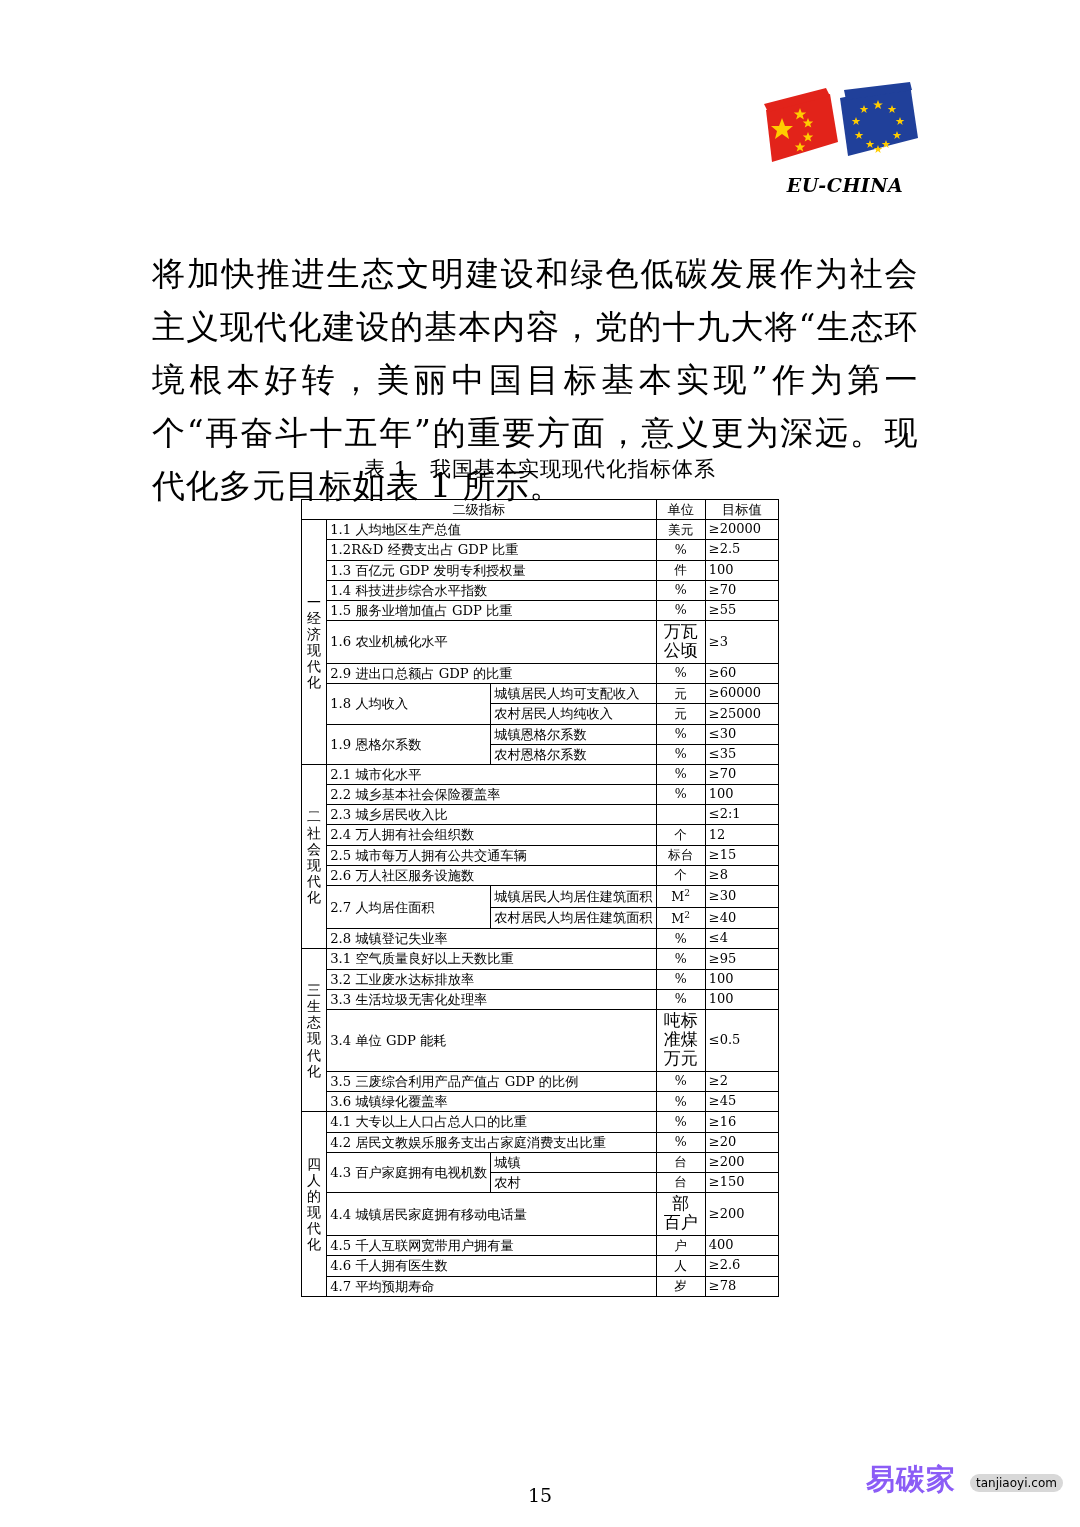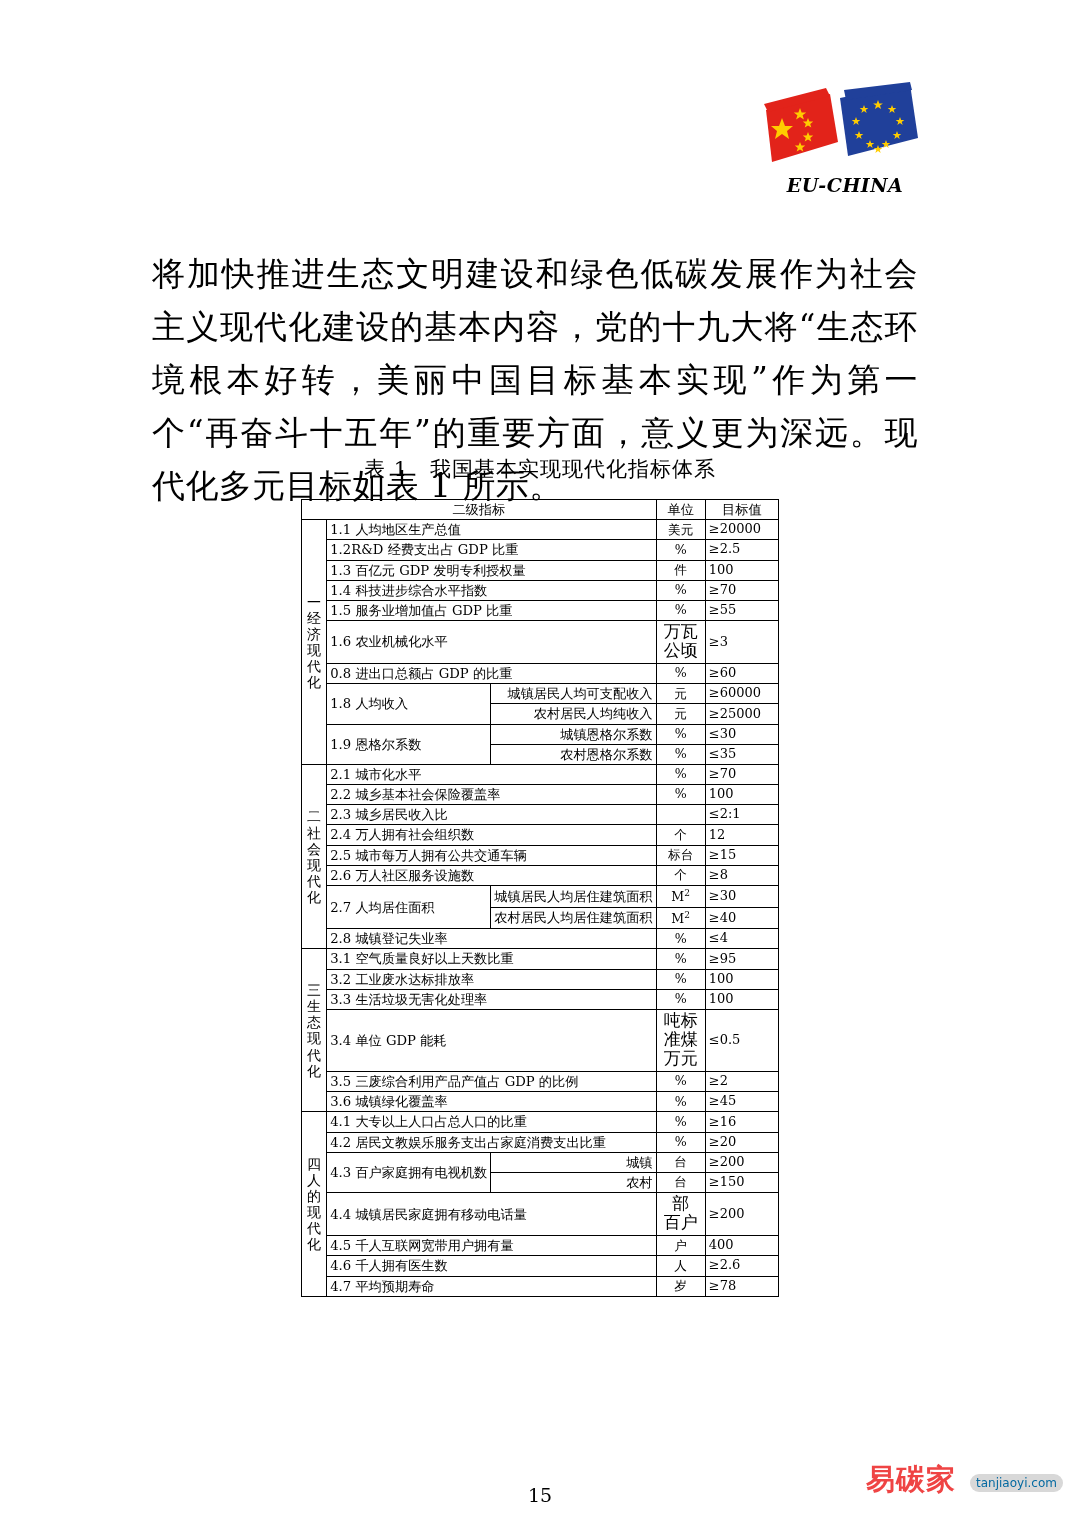--- a/index.html
+++ b/index.html
@@ -98,21 +98,21 @@
     padding: 2px 1px;
     word-break: break-all;
   }
   td.name {
     text-align: left;
     padding-left: 5px;
     white-space: nowrap;
     margin-left: 31px;
   }
   td.sub {
-    text-align: right;
+    text-align: left;
     padding-left: 5px;
     white-space: nowrap;
   }
   td.unit {
     text-align: center;
     font-size: 12.6px;
   }
   td.unit.two {
     line-height: 1.12;
     font-size: 17px;
@@ -143,29 +143,29 @@
     width: 190px;
     height: 48px;
   }
   .wm-cn {
     position: absolute;
     left: 0;
     top: 0;
     font-family: "DejaVu Sans", "Liberation Sans", sans-serif;
     font-size: 29px;
     font-weight: bold;
-    color: #ef4444;
+    color: #8b5cf6;
     letter-spacing: 1px;
   }
   .wm-sub {
     position: absolute;
     left: 104px;
     top: 14px;
     background: #d8d8d8;
-    color: #0369a1;
+    color: #000000;
     font-family: "DejaVu Sans", "Liberation Sans", sans-serif;
     font-size: 12px;
     padding: 2px 6px;
     border-radius: 9px;
   }
 </style>
 </head>
 <body>
 
 <div class="page">
@@ -242,21 +242,21 @@
             <td class="name" colspan="2">1.5 服务业增加值占 GDP 比重</td>
             <td class="unit">%</td>
             <td class="val">≥55</td>
           </tr>
           <tr>
             <td class="name" colspan="2">1.6 农业机械化水平</td>
             <td class="unit two">万瓦<br>公顷</td>
             <td class="val">≥3</td>
           </tr>
           <tr>
-            <td class="name" colspan="2">0.8 进出口总额占 GDP 的比重</td>
+            <td class="name" colspan="2">2.9 进出口总额占 GDP 的比重</td>
             <td class="unit">%</td>
             <td class="val">≥60</td>
           </tr>
           <tr>
             <td class="name" rowspan="2">1.8 人均收入</td>
             <td class="sub">城镇居民人均可支配收入</td>
             <td class="unit">元</td>
             <td class="val">≥60000</td>
           </tr>
           <tr>

